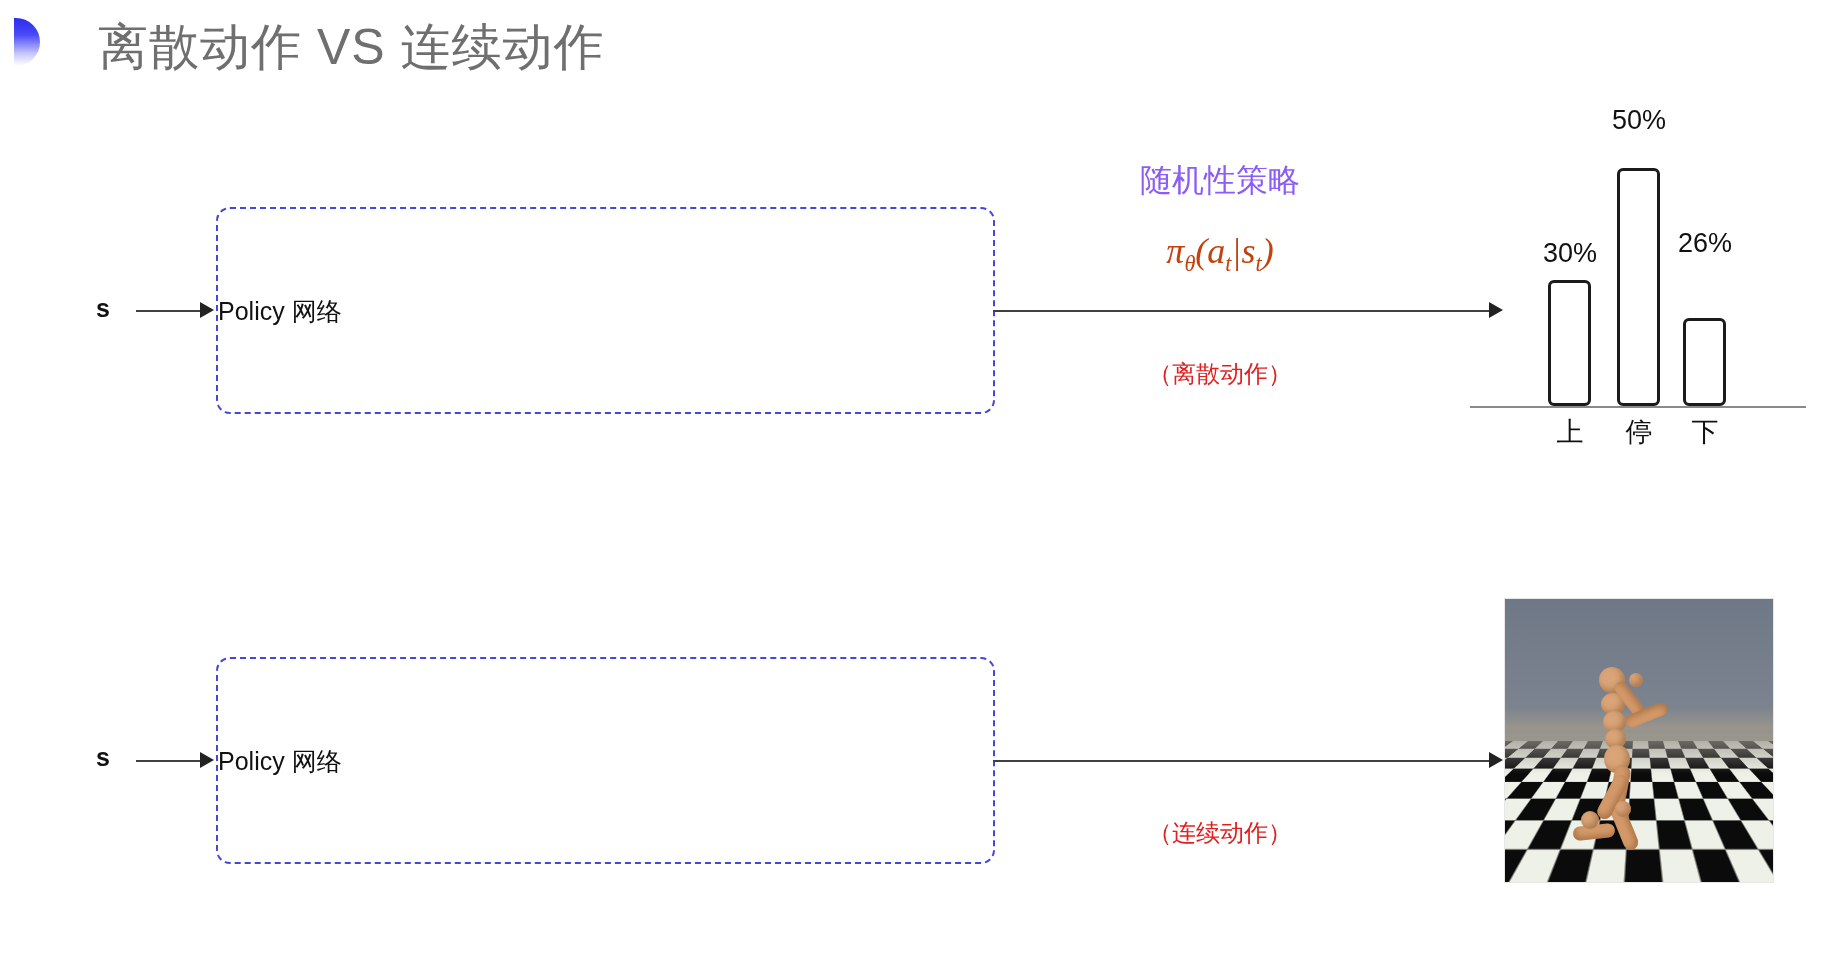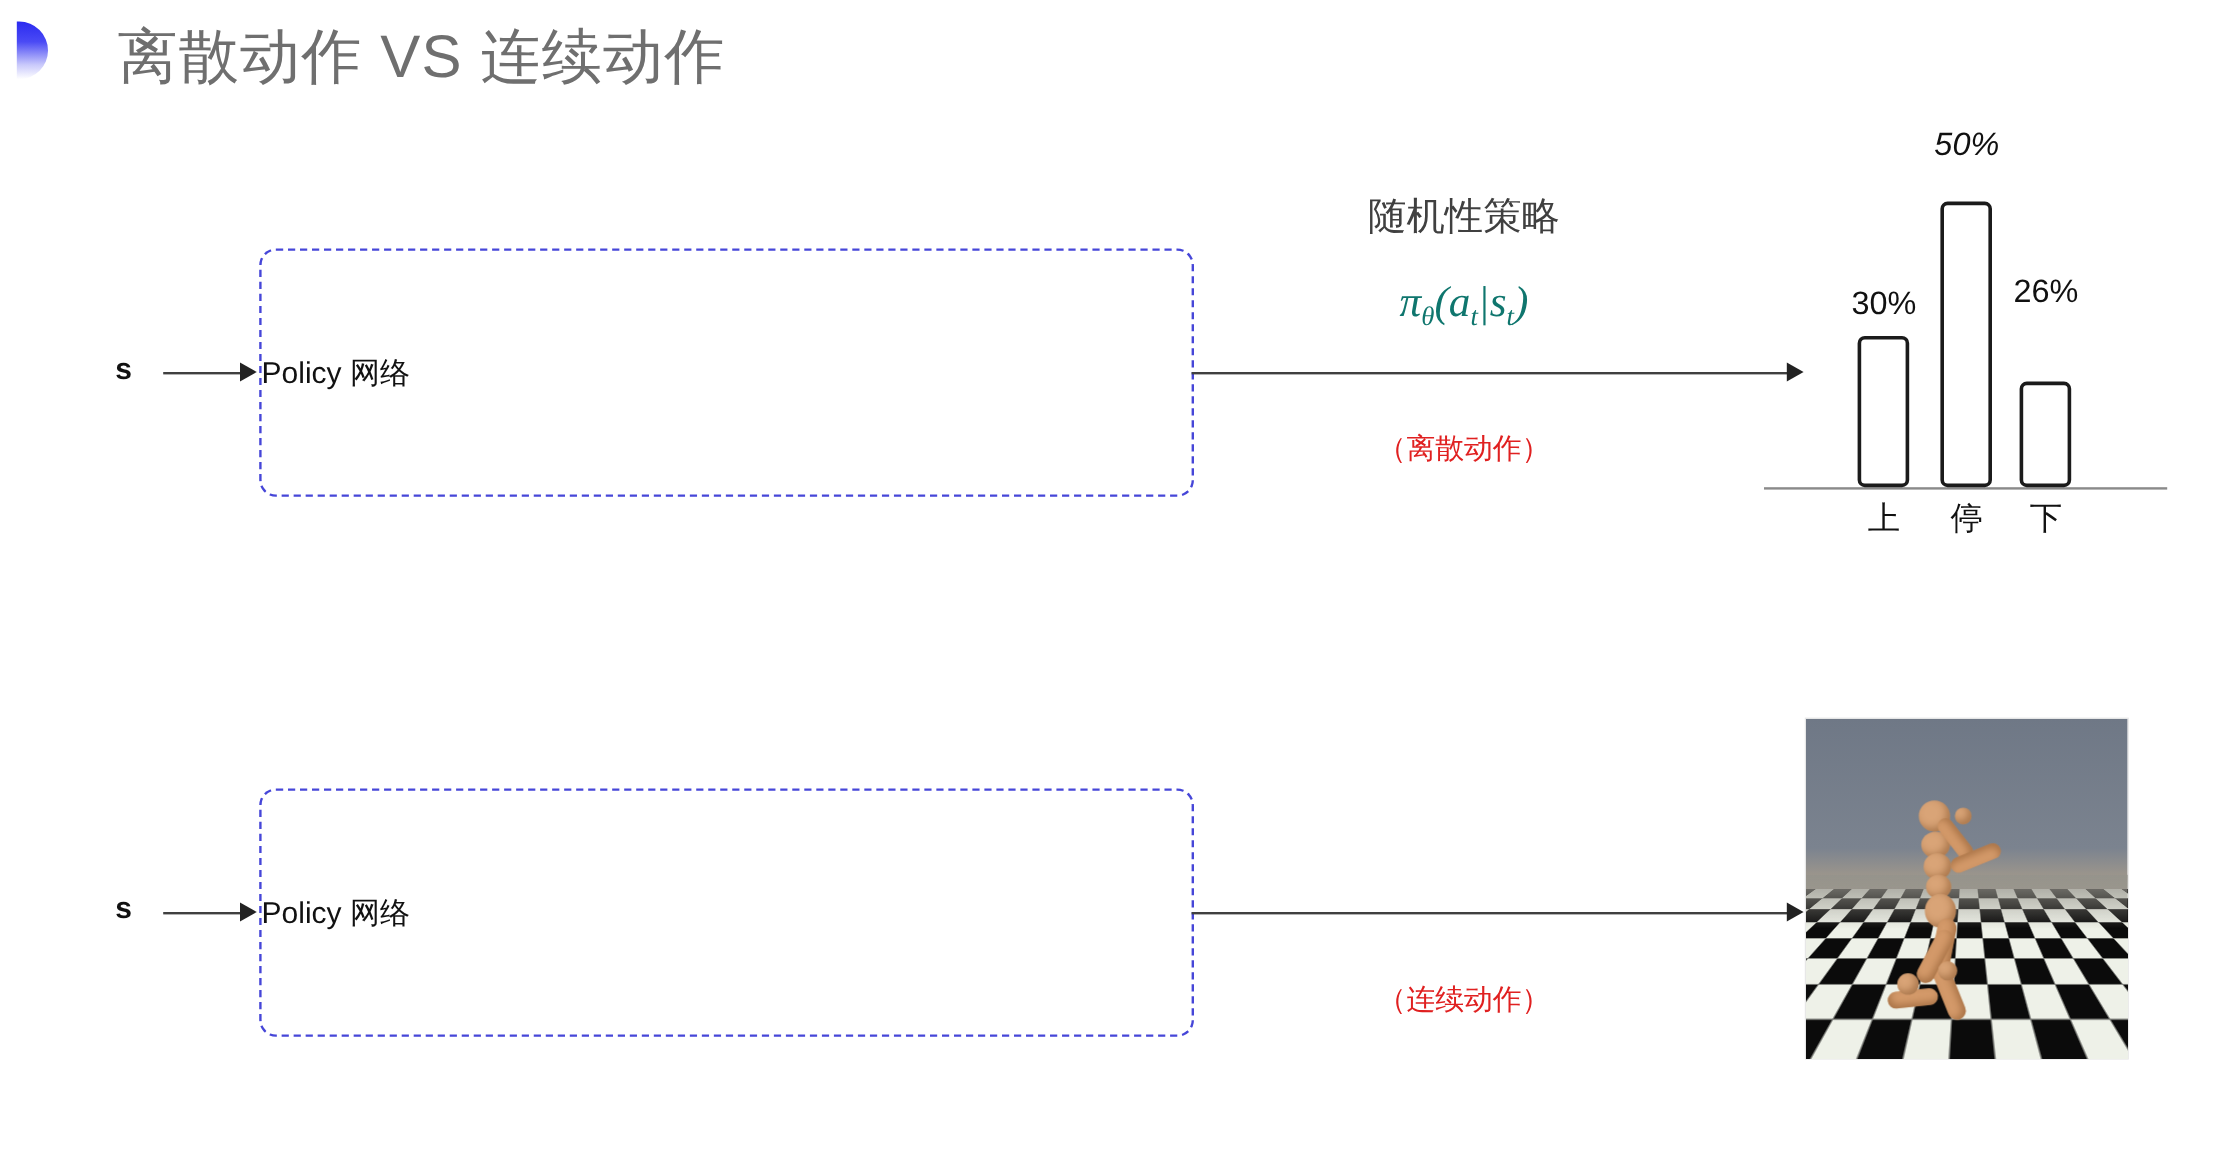--- a/index.html
+++ b/index.html
@@ -60,24 +60,24 @@
   #arrow-in-bottom{left:136px;top:760px;width:70px;}
   #arrow-in-bottom-head{left:200px;top:752px;}
 
   #arrow-out-top{left:993px;top:310px;width:505px;}
   #arrow-out-top-head{left:1489px;top:302px;}
   #arrow-out-bottom{left:993px;top:760px;width:505px;}
   #arrow-out-bottom-head{left:1489px;top:752px;}
 
   
   .ann{position:absolute;text-align:center;white-space:nowrap;}
-  .ann-title{font-size:32px;color:#404040;}
+  .ann-title{font-size:32px;color:#8b5cf6;}
   .ann-formula{
     font-family:"Liberation Serif","DejaVu Serif",serif;
-    font-style:italic;font-size:36px;color:#0f766e;
+    font-style:italic;font-size:36px;color:#c2410c;
   }
   .ann-formula .sub{
     font-size:0.62em;vertical-align:sub;font-style:italic;
   }
   .ann-note{font-size:24px;color:#e02020;}
 
   #ann-top-title{left:1080px;top:159px;width:280px;}
   #ann-top-formula{left:1080px;top:230px;width:280px;}
   #ann-top-note{left:1080px;top:358px;width:280px;}
 
@@ -161,21 +161,21 @@
   <div class="ann ann-note" id="ann-top-note">（离散动作）</div>
 
   <div id="bar-chart">
     <div class="axis-line"></div>
 
     <div class="bar" style="left:78px;top:170px;height:126px;"></div>
     <div class="bar-value" style="left:55px;top:128px;">30%</div>
     <div class="bar-cat" style="left:55px;top:304px;">上</div>
 
     <div class="bar" style="left:147px;top:58px;height:238px;"></div>
-    <div class="bar-value" style="left:124px;top:-5px;font-style:italic;">50%</div>
+    <div class="bar-value" style="left:124px;top:-5px;">50%</div>
     <div class="bar-cat" style="left:124px;top:304px;">停</div>
 
     <div class="bar" style="left:213px;top:208px;height:88px;"></div>
     <div class="bar-value" style="left:190px;top:118px;">26%</div>
     <div class="bar-cat" style="left:190px;top:304px;">下</div>
   </div>
 
   <div class="s-label" id="s-label-bottom">s</div>
   <div class="arrow-line" id="arrow-in-bottom"></div>
   <div class="arrow-head" id="arrow-in-bottom-head"></div>

